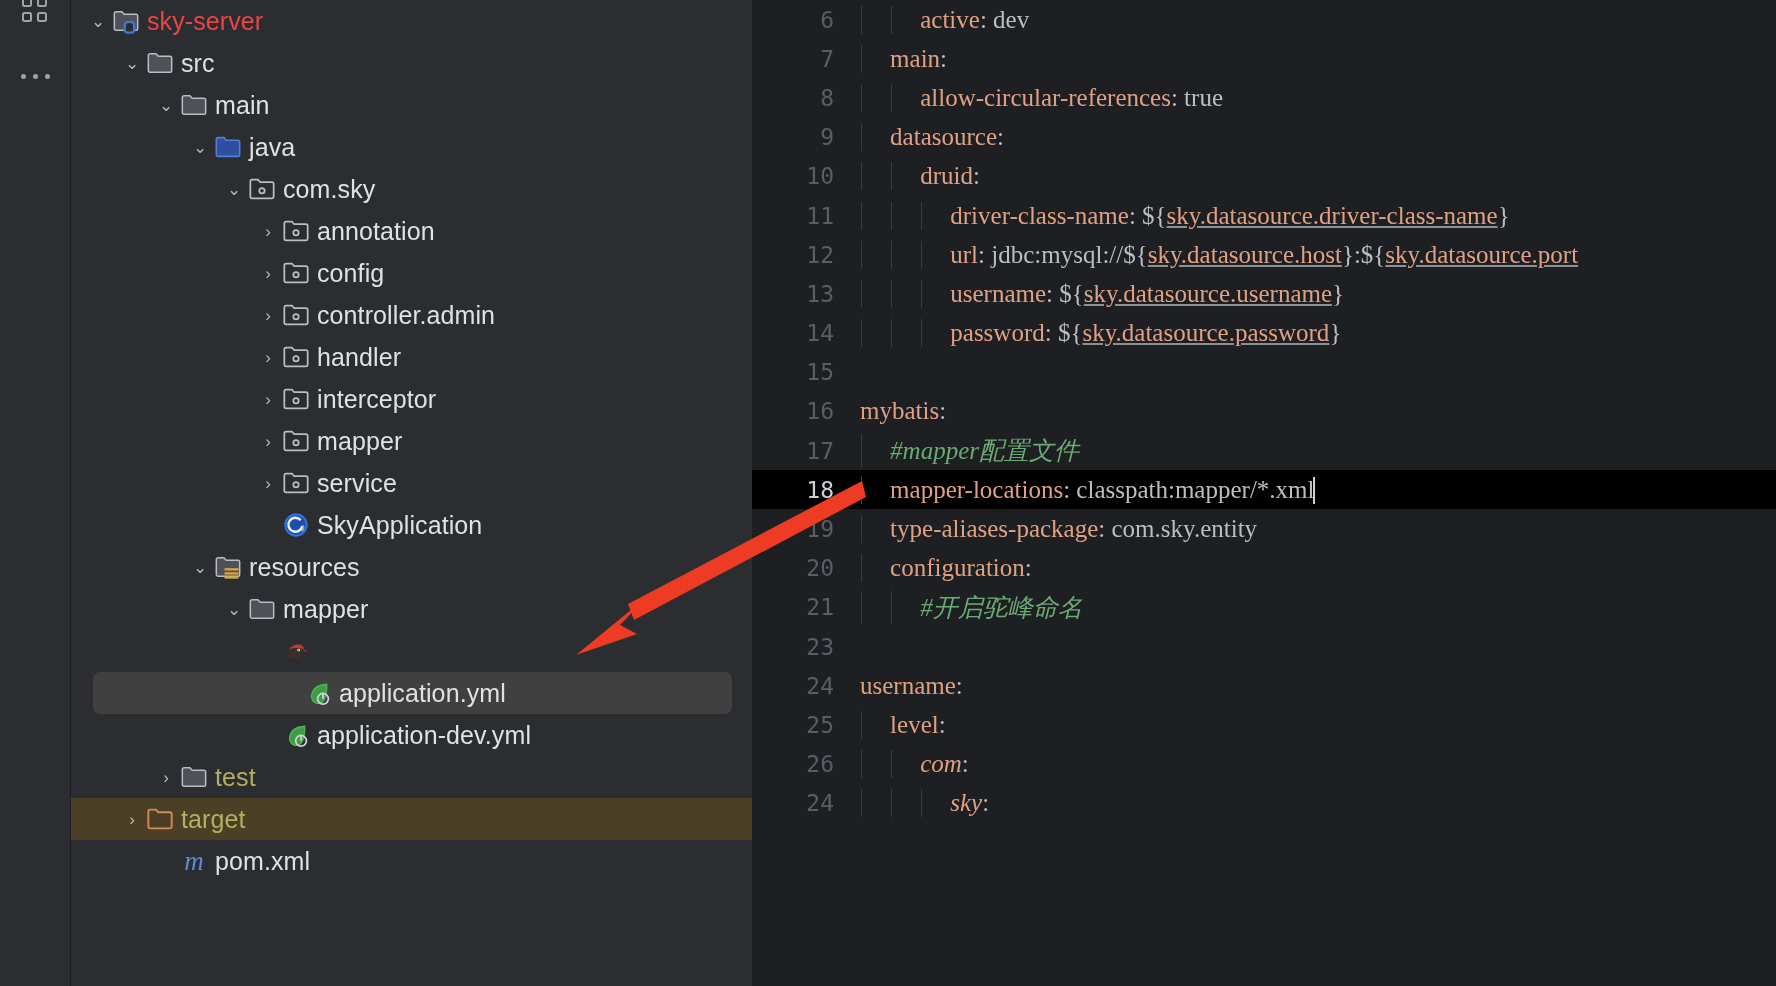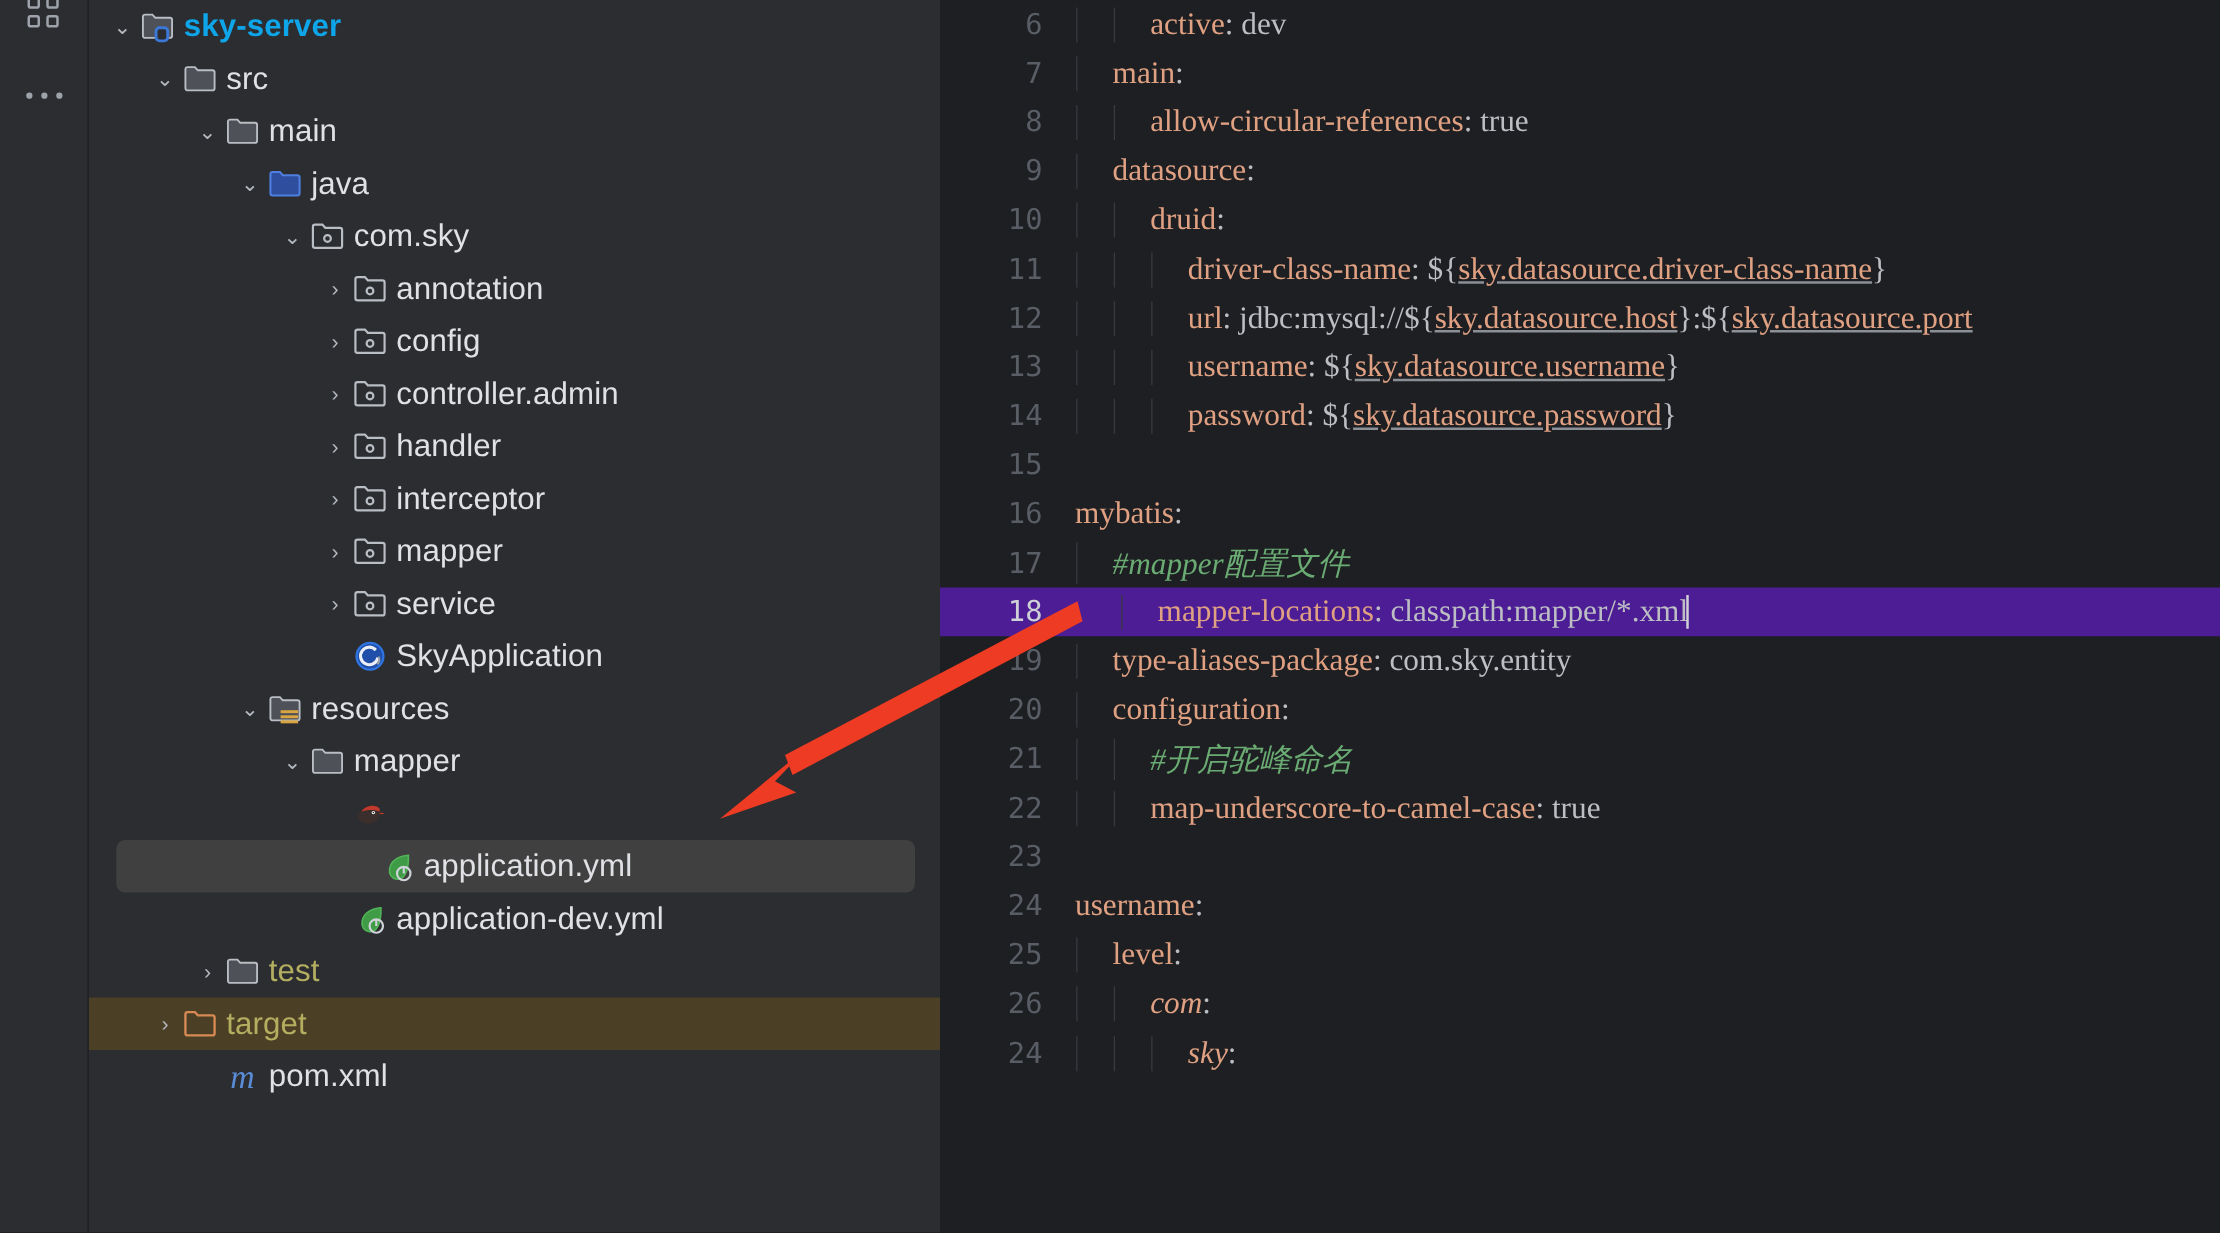--- a/index.html
+++ b/index.html
@@ -53,41 +53,41 @@
     justify-content: center; color: #b4b8bf; font-size: 17px; line-height: 1;
   }
   .chev.none { visibility: hidden; }
   .ico {
     width: 30px; flex: 0 0 30px; display: flex; align-items: center;
     justify-content: center; margin-right: 6px;
   }
   .label {
     font-size: 25px; color: #dfe1e5; letter-spacing: .1px;
   }
-  .label.bold { font-weight: bold; color: #0ea5e9; }
+  .label.bold { font-weight: normal; color: #ef4444; }
   .label.olive { color: #b3ae60; }
 
   
   .ico svg { display: block; }
 
   
   .editor {
     flex: 1 1 auto; height: 986px; background: #1e1f22;
     position: relative; overflow: hidden;
   }
   .gutter {
     position: absolute; left: 0; top: 0; width: 104px; height: 986px;
     background: #1e1f22;
   }
   .codearea { position: absolute; left: 0; top: 0; right: 0; height: 986px; }
   .cline {
     position: relative; height: 39.2px; display: flex; align-items: center;
     white-space: pre;
   }
-  .cline.cur { background: #4c1d95; gap: 36px; }
+  .cline.cur { background: #000000; }
   .lnum {
     width: 104px; flex: 0 0 104px; text-align: right; padding-right: 22px;
     color: #595e66; font-size: 23px;
     font-family: "DejaVu Sans Mono", "Liberation Mono", monospace;
   }
   .cline.cur .lnum { color: #cdd0d6; }
   .ctext {
     font-family: Liberation Serif, serif;
     font-size: 25px; color: #bcbec4; padding-left: 4px; position: relative;
   }
@@ -359,21 +359,20 @@
         <div class="cline"><span class="lnum">12</span><span class="ctext"><span class="iguide" style="left:5px"></span><span class="iguide" style="left:35.1px"></span><span class="iguide" style="left:65.2px"></span><span style="display:inline-block;width:90.30000000000001px"></span><span class="k">url</span><span class="v">: </span><span class="v">jdbc:mysql://${</span><span class="ph">sky.datasource.host</span><span class="v">}:${</span><span class="ph">sky.datasource.port</span></span></div>
         <div class="cline"><span class="lnum">13</span><span class="ctext"><span class="iguide" style="left:5px"></span><span class="iguide" style="left:35.1px"></span><span class="iguide" style="left:65.2px"></span><span style="display:inline-block;width:90.30000000000001px"></span><span class="k">username</span><span class="v">: </span><span class="v">${</span><span class="ph">sky.datasource.username</span><span class="v">}</span></span></div>
         <div class="cline"><span class="lnum">14</span><span class="ctext"><span class="iguide" style="left:5px"></span><span class="iguide" style="left:35.1px"></span><span class="iguide" style="left:65.2px"></span><span style="display:inline-block;width:90.30000000000001px"></span><span class="k">password</span><span class="v">: </span><span class="v">${</span><span class="ph">sky.datasource.password</span><span class="v">}</span></span></div>
         <div class="cline"><span class="lnum">15</span><span class="ctext"><span style="display:inline-block;width:0px"></span></span></div>
         <div class="cline"><span class="lnum">16</span><span class="ctext"><span style="display:inline-block;width:0px"></span><span class="k">mybatis</span><span class="v">:</span></span></div>
         <div class="cline"><span class="lnum">17</span><span class="ctext"><span class="iguide" style="left:5px"></span><span style="display:inline-block;width:30.1px"></span><span class="cm">#mapper配置文件</span></span></div>
         <div class="cline cur"><span class="lnum">18</span><span class="ctext"><span class="iguide" style="left:5px"></span><span style="display:inline-block;width:30.1px"></span><span class="k">mapper-locations</span><span class="v">: </span><span class="v">classpath:mapper/*.xml</span><span class="caret"></span></span></div>
         <div class="cline"><span class="lnum">19</span><span class="ctext"><span class="iguide" style="left:5px"></span><span style="display:inline-block;width:30.1px"></span><span class="k">type-aliases-package</span><span class="v">: </span><span class="v">com.sky.entity</span></span></div>
         <div class="cline"><span class="lnum">20</span><span class="ctext"><span class="iguide" style="left:5px"></span><span style="display:inline-block;width:30.1px"></span><span class="k">configuration</span><span class="v">:</span></span></div>
         <div class="cline"><span class="lnum">21</span><span class="ctext"><span class="iguide" style="left:5px"></span><span class="iguide" style="left:35.1px"></span><span style="display:inline-block;width:60.2px"></span><span class="cm">#开启驼峰命名</span></span></div>
-        <div class="cline"><span class="lnum">22</span><span class="ctext"><span class="iguide" style="left:5px"></span><span class="iguide" style="left:35.1px"></span><span style="display:inline-block;width:60.2px"></span><span class="k">map-underscore-to-camel-case</span><span class="v">: </span><span class="v">true</span></span></div>
         <div class="cline"><span class="lnum">23</span><span class="ctext"><span style="display:inline-block;width:0px"></span></span></div>
         <div class="cline"><span class="lnum">24</span><span class="ctext"><span style="display:inline-block;width:0px"></span><span class="k">username</span><span class="v">:</span></span></div>
         <div class="cline"><span class="lnum">25</span><span class="ctext"><span class="iguide" style="left:5px"></span><span style="display:inline-block;width:30.1px"></span><span class="k">level</span><span class="v">:</span></span></div>
         <div class="cline"><span class="lnum">26</span><span class="ctext"><span class="iguide" style="left:5px"></span><span class="iguide" style="left:35.1px"></span><span style="display:inline-block;width:60.2px"></span><span class="k ital">com</span><span class="v">:</span></span></div>
         <div class="cline"><span class="lnum">24</span><span class="ctext"><span class="iguide" style="left:5px"></span><span class="iguide" style="left:35.1px"></span><span class="iguide" style="left:65.2px"></span><span style="display:inline-block;width:90.30000000000001px"></span><span class="k ital">sky</span><span class="v">:</span></span></div>
       </div>
   </div>
 
   <svg class="arrow-svg" viewBox="0 0 1776 986">
     <g id="arrow-group">

